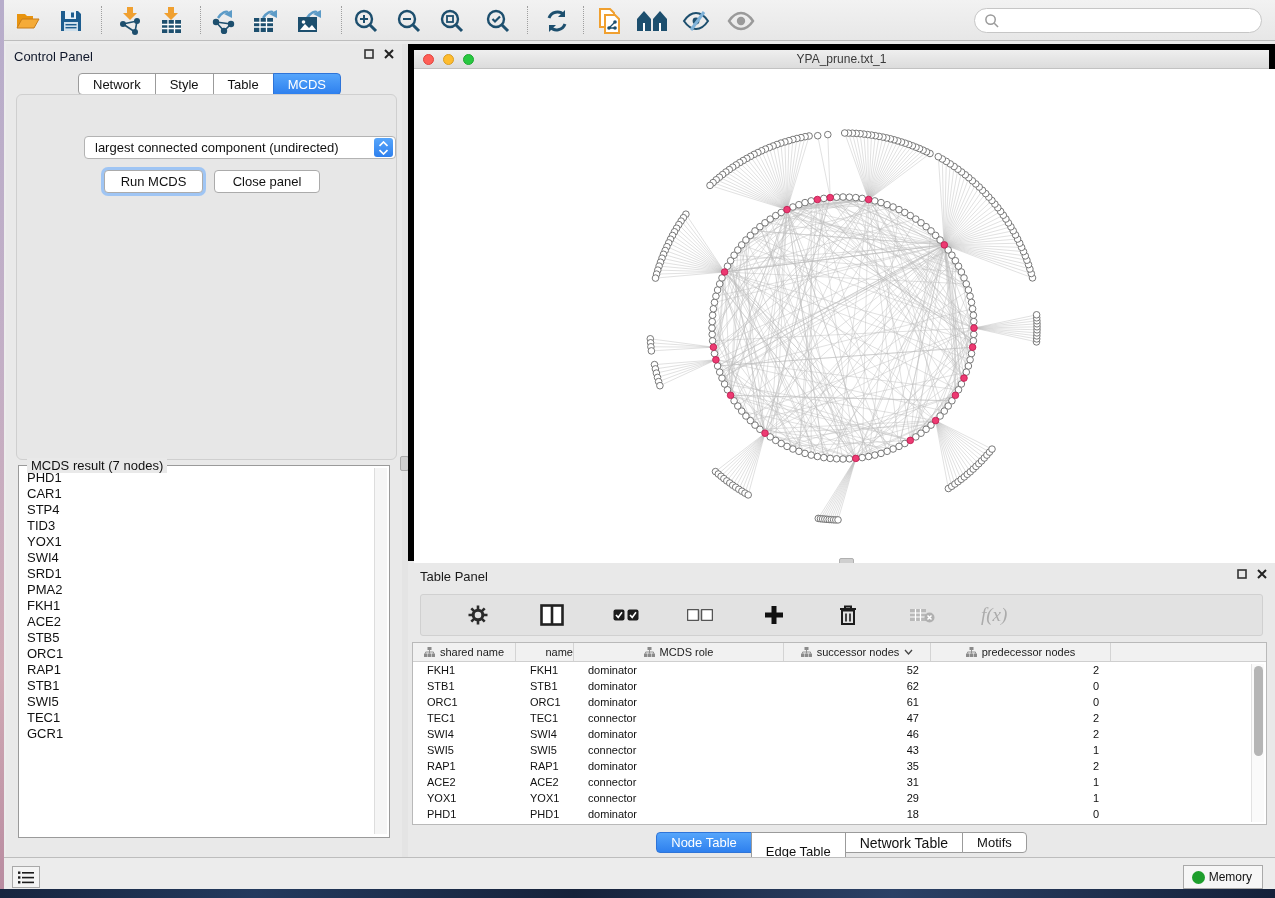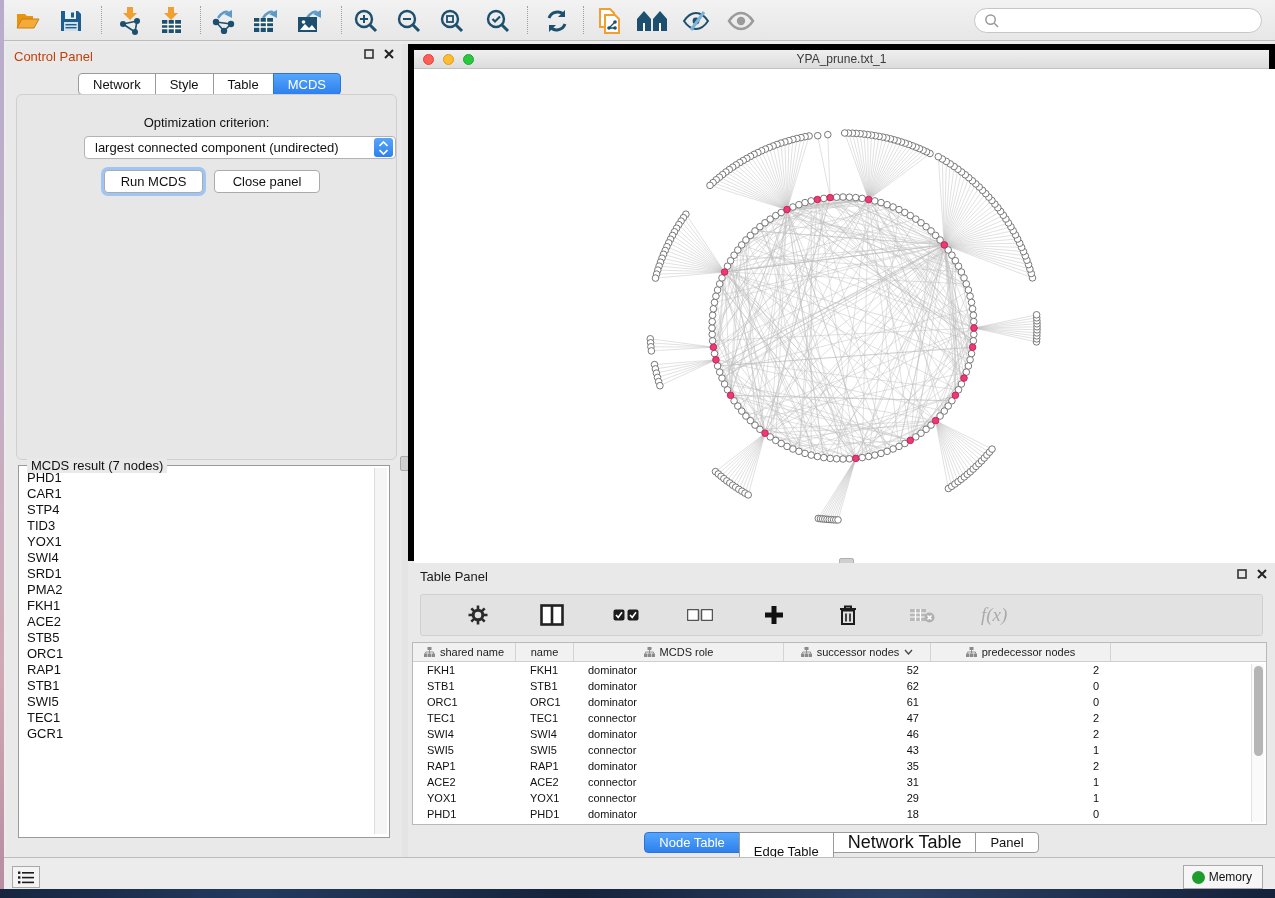--- a/index.html
+++ b/index.html
@@ -21,21 +21,21 @@
     display:flex; align-items:center; justify-content:center; }
   .tsep { position:absolute; top:6px; width:0; height:28px; border-left:1px dotted #9f9f9f; }
   #search-box { position:absolute; right:13px; top:8px; width:288px; height:25px;
     background:#fff; border:1px solid #c6c6c6; border-radius:13px;
     display:flex; align-items:center; padding-left:9px; }
   #search-box input { border:none; outline:none; background:transparent; width:250px;
     font-size:12px; font-family:"Liberation Sans",sans-serif; }
 
   
   #control-panel { left:6px; top:44px; width:396px; height:814px; background:#e9e9e9; }
-  #cp-title { left:8px; top:5px; font-size:13px; color:#c2410c; }
+  #cp-title { left:8px; top:5px; font-size:13px; color:#0f172a; }
   .win-icons { position:absolute; right:8px; top:5px; display:flex; gap:10px; align-items:center; }
   #cp-tabs { left:72px; top:29px; display:flex; }
   .seg { height:22px; padding:0 14px; background:#fff; border:1px solid #9b9b9b;
     margin-left:-1px; font-size:13px; color:#111; display:flex; align-items:center; }
   .seg:first-child { border-radius:4px 0 0 4px; margin-left:0; }
   .seg:last-child { border-radius:0 4px 4px 0; }
   .seg.active { background:linear-gradient(180deg,#55a5fb,#2e80ee); border-color:#2e74d8; color:#fff; }
   #cp-body { left:10px; top:50px; width:381px; height:366px; background:#e7e7e7;
     border:1px solid #cfcfcf; border-radius:6px; }
   #opt-label { width:100%; top:20px; text-align:center; font-size:13px; color:#111; }
@@ -261,21 +261,20 @@
       <path d="M1 1l8 8M9 1L1 9" stroke="#222" stroke-width="2"></path>
     </svg>
   </div>
   <div class="abs" id="cp-tabs">
       <div class="seg">Network</div>
       <div class="seg">Style</div>
       <div class="seg">Table</div>
       <div class="seg active">MCDS</div>
     </div>
   <div class="abs" id="cp-body">
-    <div class="abs" id="opt-label">Optimization criterion:</div>
     <div class="abs" id="opt-select">
       <span>largest connected component (undirected)</span>
       <span id="opt-stepper">
         <svg width="9" height="6" viewBox="0 0 9 6">
             <path d="M0.5 5L4.5 1l4 4" stroke="#fff" stroke-width="1.7" fill="none"></path>
           </svg>
         <svg width="9" height="6" viewBox="0 0 9 6">
             <path d="M0.5 1l4 4 4-4" stroke="#fff" stroke-width="1.7" fill="none"></path>
           </svg>
       </span>
@@ -1152,21 +1151,21 @@
             <g fill="#8a8a8a">
               <rect x="3.5" y="0" width="4" height="3"></rect>
               <rect x="0" y="6.5" width="3.4" height="3.5"></rect>
               <rect x="3.9" y="6.5" width="3.4" height="3.5"></rect>
               <rect x="7.8" y="6.5" width="3.4" height="3.5"></rect>
             </g>
             <path d="M5.5 3v2M1.6 6.5V5h7.9v1.5M5.5 5v1.5" stroke="#8a8a8a" stroke-width="0.9" fill="none"></path>
           </svg>
           <span>shared name</span>
         </div>
-        <div class="hcell" style="width: 58px;">
+        <div class="hcell" style="width: 58px; justify-content: flex-end;">
           <span>name</span>
         </div>
         <div class="hcell" style="width: 210px;">
           <svg width="11" height="10" viewBox="0 0 11 10">
             <g fill="#8a8a8a">
               <rect x="3.5" y="0" width="4" height="3"></rect>
               <rect x="0" y="6.5" width="3.4" height="3.5"></rect>
               <rect x="3.9" y="6.5" width="3.4" height="3.5"></rect>
               <rect x="7.8" y="6.5" width="3.4" height="3.5"></rect>
             </g>
@@ -1275,22 +1274,22 @@
         </div>
       </div>
     <div id="tbl-scroll">
       <div id="tbl-thumb"></div>
     </div>
   </div>
 
   <div class="abs" id="tp-tabs">
       <div class="seg active" style="height: 21px; font-size: 13px;">Node Table</div>
       <div class="seg" style="height: 38px; font-size: 13px;">Edge Table</div>
-      <div class="seg" style="height: 21px; font-size: 18px;">Network Table</div>
-      <div class="seg" style="height: 21px; font-size: 13px;">Panel</div>
+      <div class="seg" style="height: 21px; font-size: 14px;">Network Table</div>
+      <div class="seg" style="height: 21px; font-size: 13px;">Motifs</div>
     </div>
 </div>
 
 <div class="abs" id="status-bar">
   <div class="abs" id="list-btn">
     <svg width="16" height="13" viewBox="0 0 16 13">
       <g fill="#1c1c1c">
         <rect x="0" y="0.5" width="2.4" height="2.4"></rect>
           <rect x="4" y="1" width="12" height="1.6"></rect>
         <rect x="0" y="5.3" width="2.4" height="2.4"></rect>

